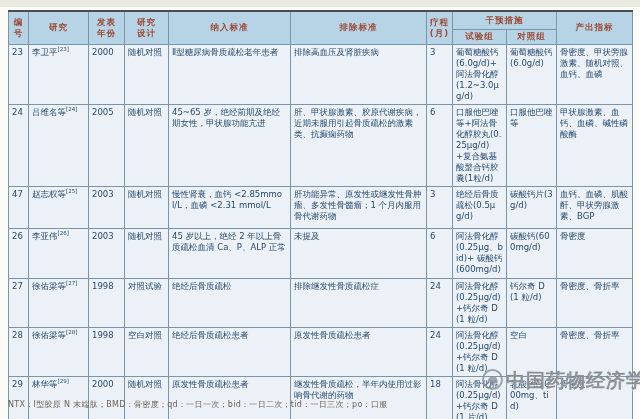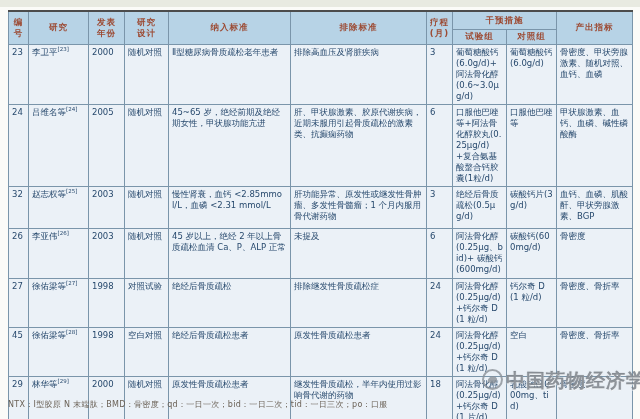--- a/index.html
+++ b/index.html
@@ -95,38 +95,38 @@
   </thead>
   <tbody>
     <tr style="height:52px">
       <td class="center">23</td>
       <td><span>李卫平</span><sup>[23]</sup></td>
       <td class="center">2000</td>
       <td>随机对照</td>
       <td>Ⅱ型糖尿病骨质疏松老年患者</td>
       <td>排除高血压及肾脏疾病</td>
       <td class="center">3</td>
-      <td>葡萄糖酸钙(6.0g/d)+ 阿法骨化醇(0.6~3.0μg/d)</td>
+      <td>葡萄糖酸钙(6.0g/d)+ 阿法骨化醇(1.2~3.0μg/d)</td>
       <td>葡萄糖酸钙(6.0g/d)</td>
       <td>骨密度、甲状旁腺激素、随机对照、血钙、血磷</td>
     </tr>
     <tr style="height:68px">
       <td class="center">24</td>
       <td><span>吕维名等</span><sup>[24]</sup></td>
       <td class="center">2005</td>
       <td>随机对照</td>
       <td>45~65 岁，绝经前期及绝经期女性，甲状腺功能亢进</td>
       <td>肝、甲状腺激素、胶原代谢疾病，近期未服用引起骨质疏松的激素类、抗癫痫药物</td>
       <td class="center">6</td>
       <td>口服他巴唑等+阿法骨化醇胶丸(0.25μg/d)+复合氨基酸螯合钙胶囊(1粒/d)</td>
       <td>口服他巴唑等</td>
       <td>甲状腺激素、血钙、血磷、碱性磷酸酶</td>
     </tr>
     <tr style="height:42px">
-      <td class="center">32</td>
+      <td class="center">47</td>
       <td><span>赵志权等</span><sup>[25]</sup></td>
       <td class="center">2003</td>
       <td>随机对照</td>
       <td>慢性肾衰，血钙 &lt;2.85mmol/L，血磷 &lt;2.31 mmol/L</td>
       <td>肝功能异常、原发性或继发性骨肿瘤、多发性骨髓瘤；1 个月内服用骨代谢药物</td>
       <td class="center">3</td>
       <td>绝经后骨质疏松(0.5μg/d)</td>
       <td>碳酸钙片(3g/d)</td>
       <td>血钙、血磷、肌酸酐、甲状旁腺激素、BGP</td>
     </tr>
@@ -148,21 +148,21 @@
       <td class="center">1998</td>
       <td>对照试验</td>
       <td>绝经后骨质疏松</td>
       <td>排除继发性骨质疏松症</td>
       <td class="center">24</td>
       <td>阿法骨化醇(0.25μg/d)+钙尔奇 D(1 粒/d)</td>
       <td>钙尔奇 D(1 粒/d)</td>
       <td>骨密度、骨折率</td>
     </tr>
     <tr style="height:45px">
-      <td class="center">45</td>
+      <td class="center">28</td>
       <td><span>徐佑梁等</span><sup>[28]</sup></td>
       <td class="center">1998</td>
       <td>空白对照</td>
       <td>绝经后骨质疏松患者</td>
       <td>原发性骨质疏松患者</td>
       <td class="center">24</td>
       <td>阿法骨化醇(0.25μg/d)+钙尔奇 D(1 粒/d)</td>
       <td>空白</td>
       <td>骨密度、骨折率</td>
     </tr>

